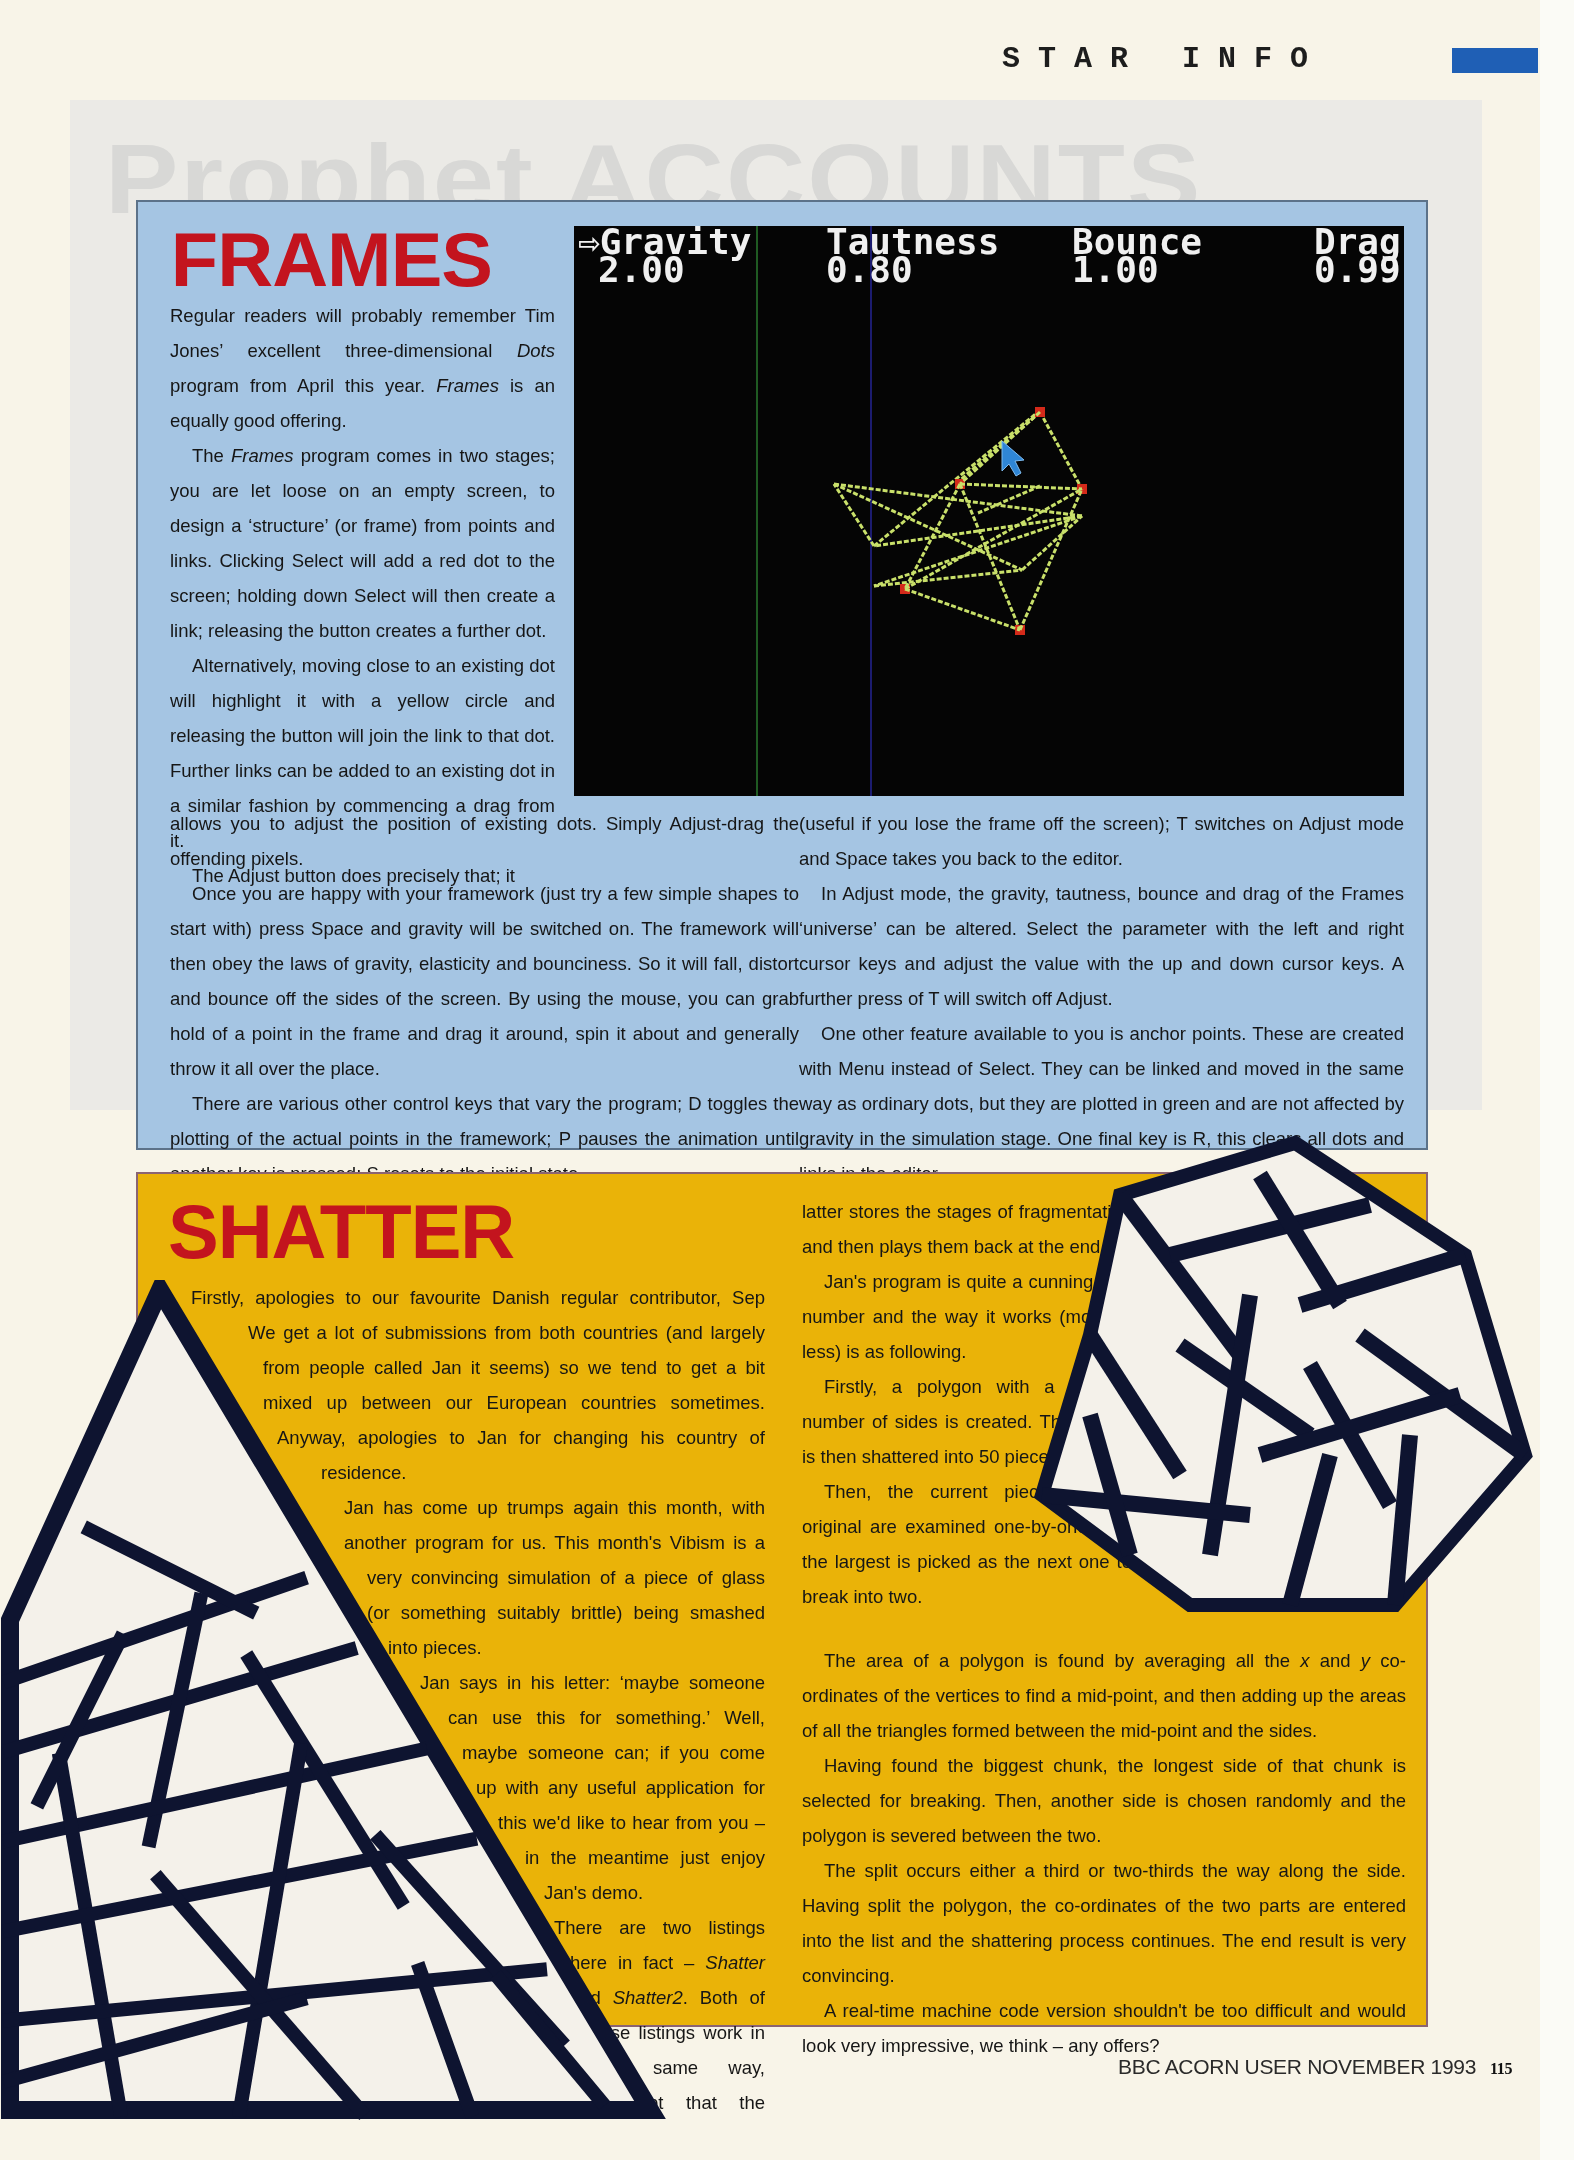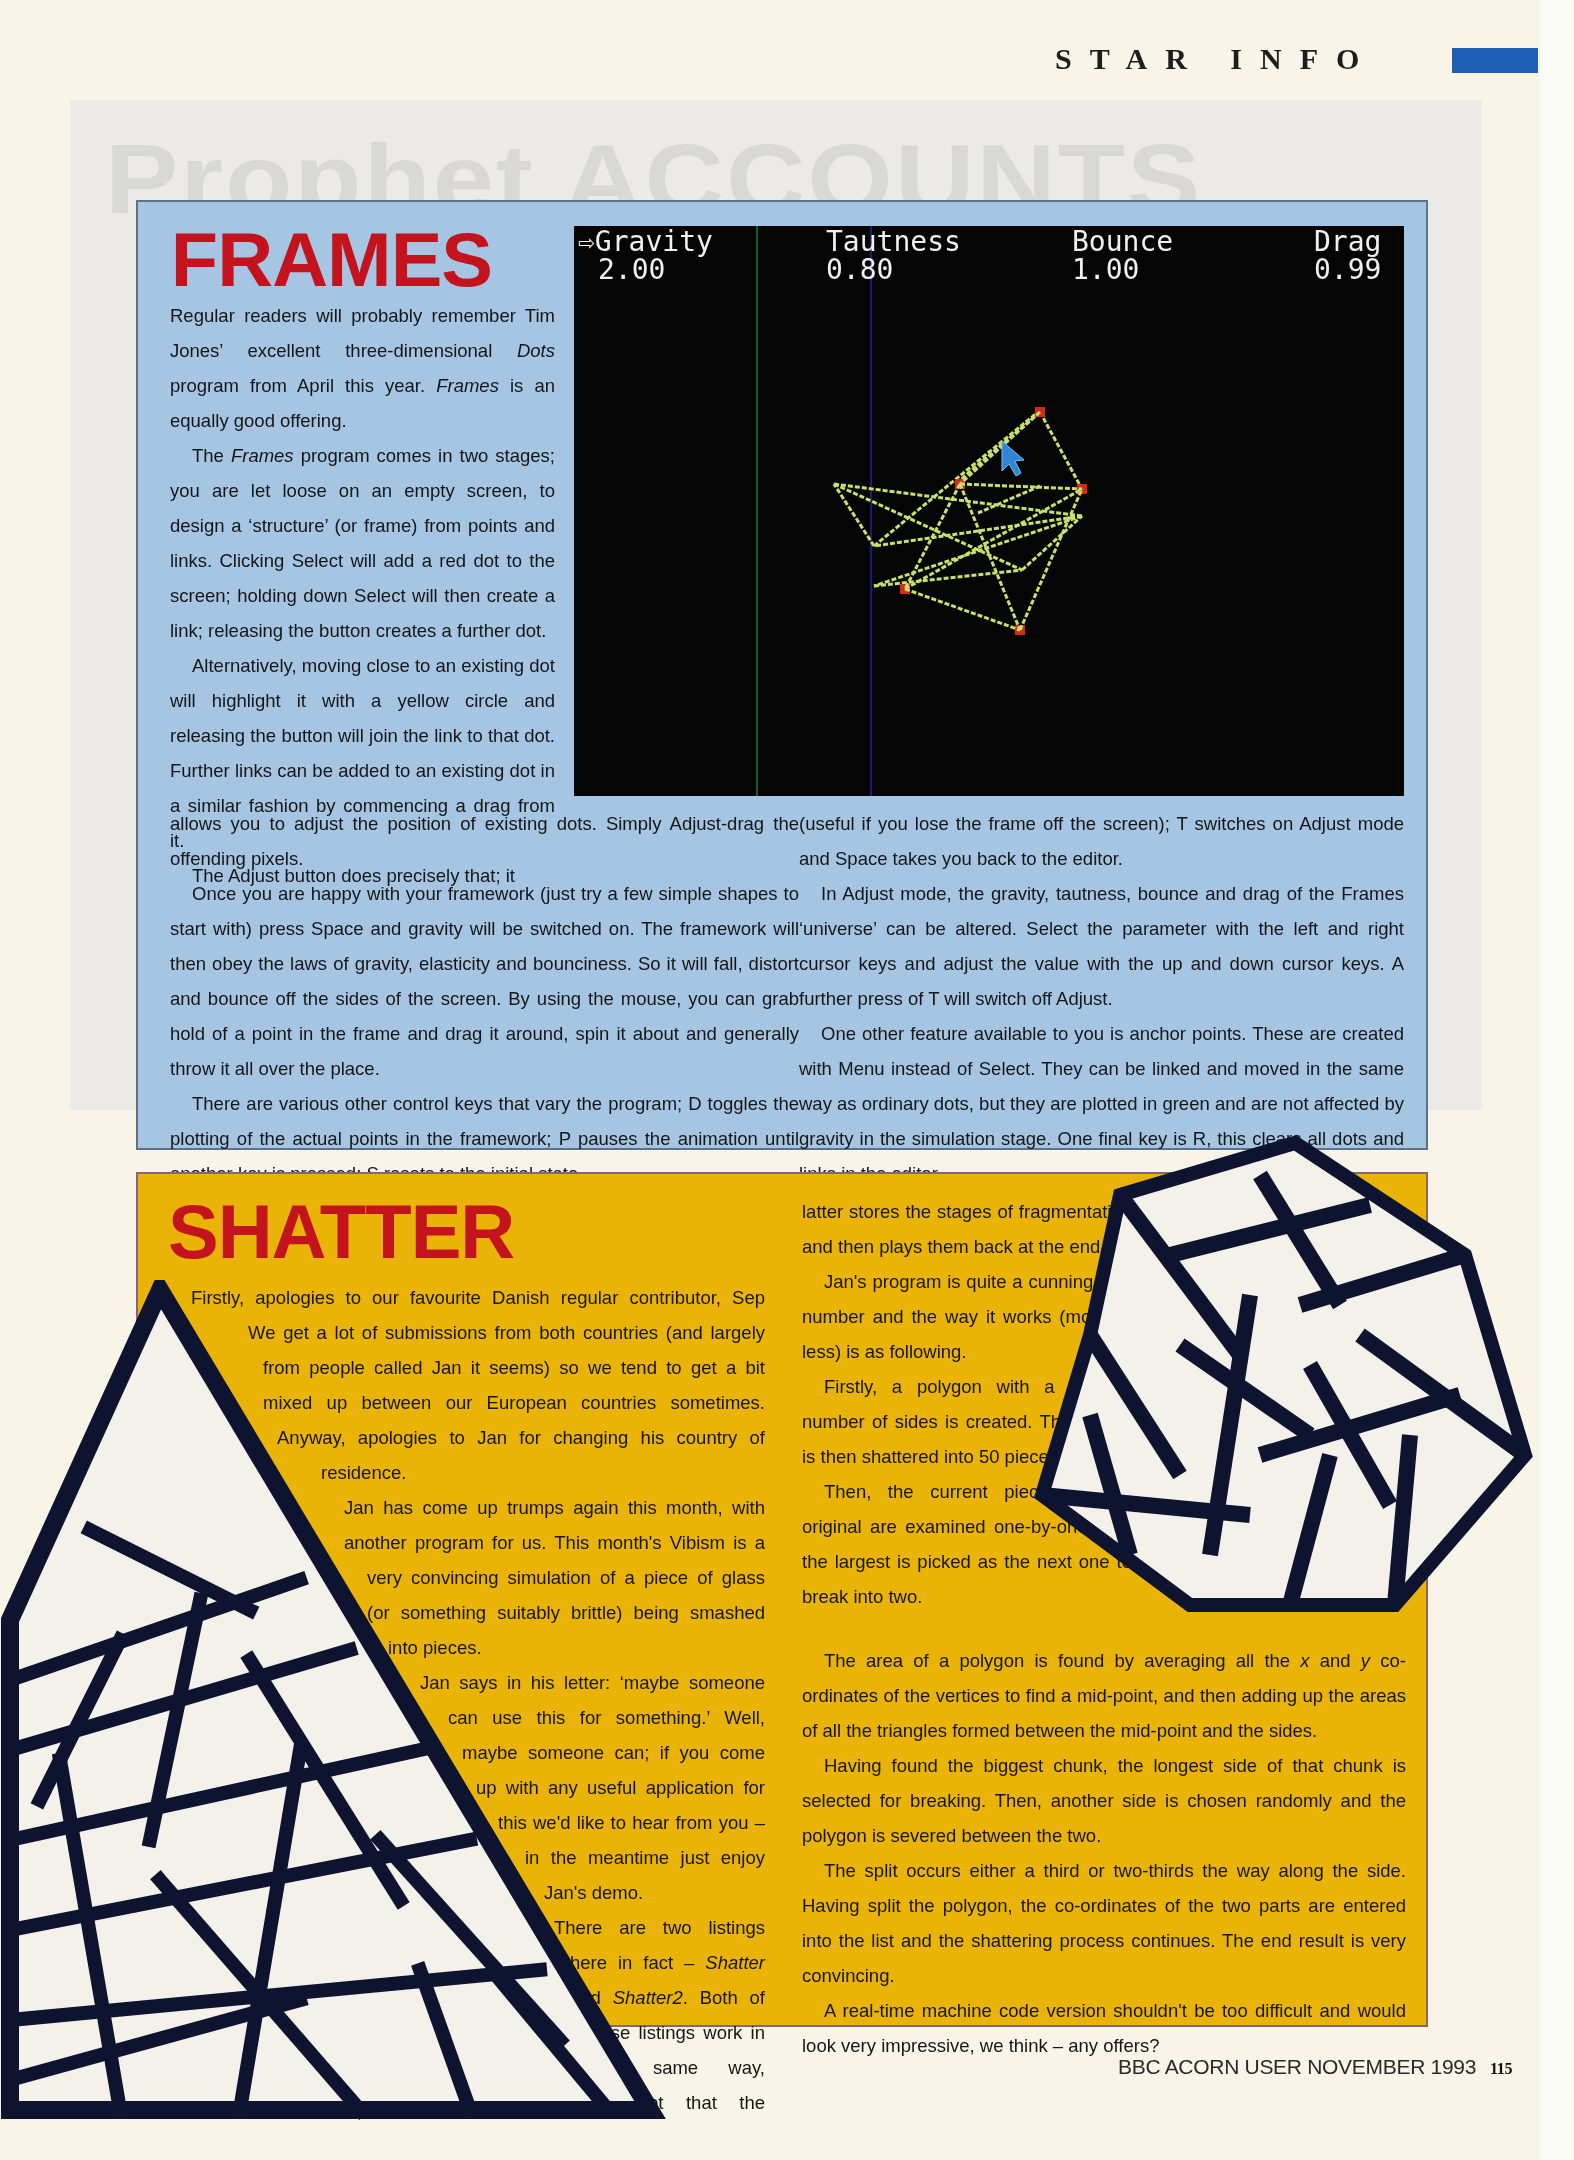--- a/index.html
+++ b/index.html
@@ -9,22 +9,22 @@
     font-family: "Liberation Sans", sans-serif;
     color: #1a1a1a;
     position: relative;
     overflow: hidden;
   }
   .page { position: absolute; left: 0; top: 0; width: 1540px; height: 2160px; background: #f8f4e8; }
   .page-edge { position: absolute; right: 0; top: 0; width: 34px; height: 2160px; background: #fbfbf6; }
 
   
   .section-header {
-    position: absolute; top: 42px; left: 1055px;
-    font-family: Liberation Serif, serif; font-weight: bold;
+    position: absolute; top: 42px; left: 1002px;
+    font-family: Liberation Mono, monospace; font-weight: bold;
     font-size: 30px; letter-spacing: 18px; color: #1d1d1d;
   }
   .header-bar { position: absolute; top: 48px; left: 1452px; width: 86px; height: 25px; background: #1f5fb5; }
 
   
   .bleed {
     position: absolute; left: 70px; top: 100px; width: 1412px; height: 1010px;
     background: #e9e9e5; opacity: 0.9;
   }
   .bleed-text {
@@ -53,21 +53,21 @@
   .frames-col1 { position: absolute; left: 32px; top: 96px; width: 385px; }
   .frames-col1b { position: absolute; left: 32px; top: 604px; width: 629px; }
   .frames-col2 { position: absolute; left: 661px; top: 604px; width: 605px; }
 
   
   .screen {
     position: absolute; left: 436px; top: 24px; width: 830px; height: 570px;
     background: #050505; overflow: hidden;
   }
   .screen .vline { position: absolute; top: 0; width: 2px; height: 570px; }
-  .param { position: absolute; top: 2px; font-family: "DejaVu Sans Mono", monospace; font-weight: normal; color: #f0f0f0; font-size: 28px; line-height: 28px; }
+  .param { position: absolute; top: 2px; font-family: "DejaVu Sans Mono", monospace; font-weight: bold; color: #f0f0f0; font-size: 36px; line-height: 28px; }
   .param .val { display: block; }
   .screen svg { position: absolute; left: 0; top: 0; }
 
   
   .shatter-box {
     position: absolute; left: 136px; top: 1172px; width: 1292px; height: 855px;
     background: #eab308; border: 2px solid #8b6472;
   }
   .shatter-title {
     position: absolute; left: 30px; top: 14px;

